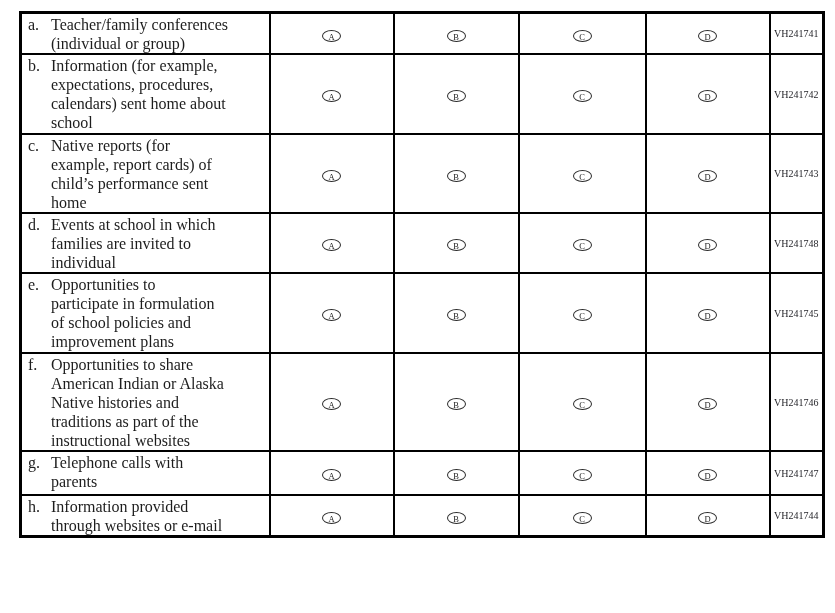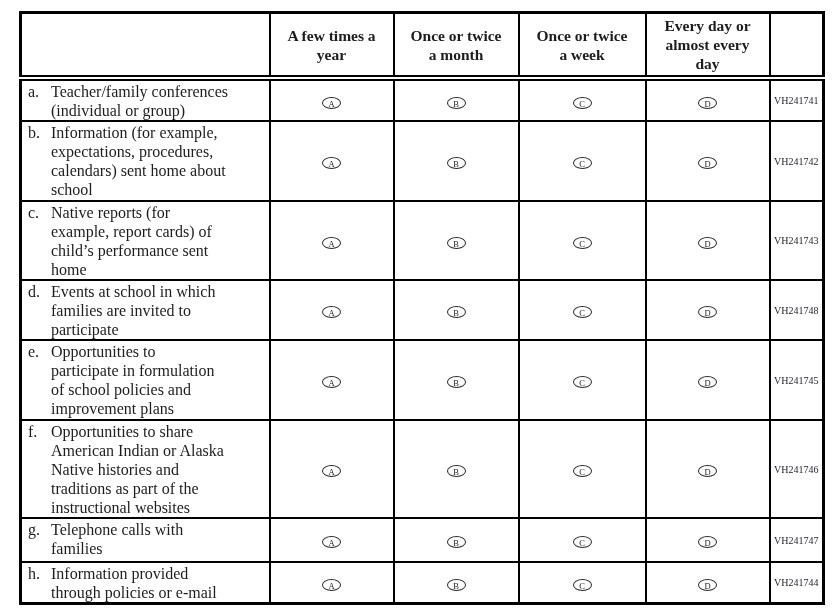--- a/index.html
+++ b/index.html
@@ -79,33 +79,20 @@
 <table class="survey">
   <colgroup>
     <col style="width:249px">
       <col style="width:124px">
       <col style="width:125px">
     <col style="width:127px">
       <col style="width:124px">
       <col style="width:54px">
   </colgroup>
   <tbody>
-    <tr class="header-row" style="height:62px">
-      <td></td>
-      <td><span class="pre-line">A few times a
-year</span></td>
-      <td><span class="pre-line">Once or twice
-a month</span></td>
-      <td><span class="pre-line">Once or twice
-a week</span></td>
-      <td><span class="pre-line">Every day or
-almost every
-day</span></td>
-      <td></td>
-    </tr>
 
     <tr style="height:40px">
       <td class="label-cell">
         <div class="label-wrap">
           <span class="letter">a.</span>
           <span class="rowtext pre-line">Teacher/family conferences
 (individual or group)</span>
         </div>
       </td>
       <td class="opt-cell"><span class="bubble">
@@ -172,21 +159,21 @@
           </span></td>
       <td class="code-cell">VH241743</td>
     </tr>
 
     <tr style="height:60px">
       <td class="label-cell">
         <div class="label-wrap">
           <span class="letter">d.</span>
           <span class="rowtext pre-line">Events at school in which
 families are invited to
-participate</span>
+individual</span>
         </div>
       </td>
       <td class="opt-cell"><span class="bubble">
             <span class="bl">A</span>
           </span></td>
       <td class="opt-cell"><span class="bubble">
             <span class="bl">B</span>
           </span></td>
       <td class="opt-cell"><span class="bubble">
             <span class="bl">C</span>
@@ -246,21 +233,21 @@
             <span class="bl">D</span>
           </span></td>
       <td class="code-cell">VH241746</td>
     </tr>
 
     <tr style="height:44px">
       <td class="label-cell">
         <div class="label-wrap">
           <span class="letter">g.</span>
           <span class="rowtext pre-line">Telephone calls with
-families</span>
+parents</span>
         </div>
       </td>
       <td class="opt-cell"><span class="bubble">
             <span class="bl">A</span>
           </span></td>
       <td class="opt-cell"><span class="bubble">
             <span class="bl">B</span>
           </span></td>
       <td class="opt-cell"><span class="bubble">
             <span class="bl">C</span>
@@ -269,21 +256,21 @@
             <span class="bl">D</span>
           </span></td>
       <td class="code-cell">VH241747</td>
     </tr>
 
     <tr style="height:41px">
       <td class="label-cell">
         <div class="label-wrap">
           <span class="letter">h.</span>
           <span class="rowtext pre-line">Information provided
-through policies or e-mail</span>
+through websites or e-mail</span>
         </div>
       </td>
       <td class="opt-cell"><span class="bubble">
             <span class="bl">A</span>
           </span></td>
       <td class="opt-cell"><span class="bubble">
             <span class="bl">B</span>
           </span></td>
       <td class="opt-cell"><span class="bubble">
             <span class="bl">C</span>

